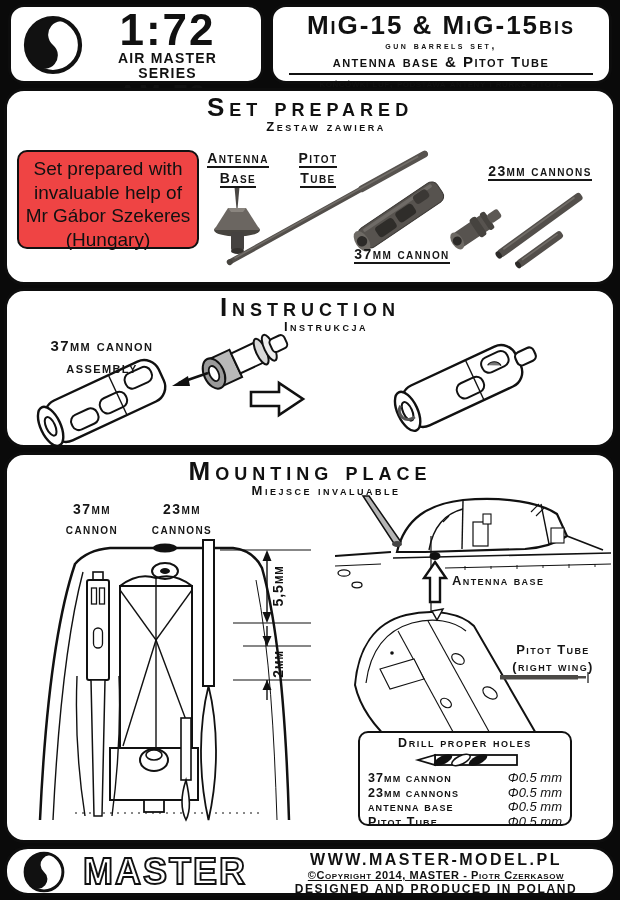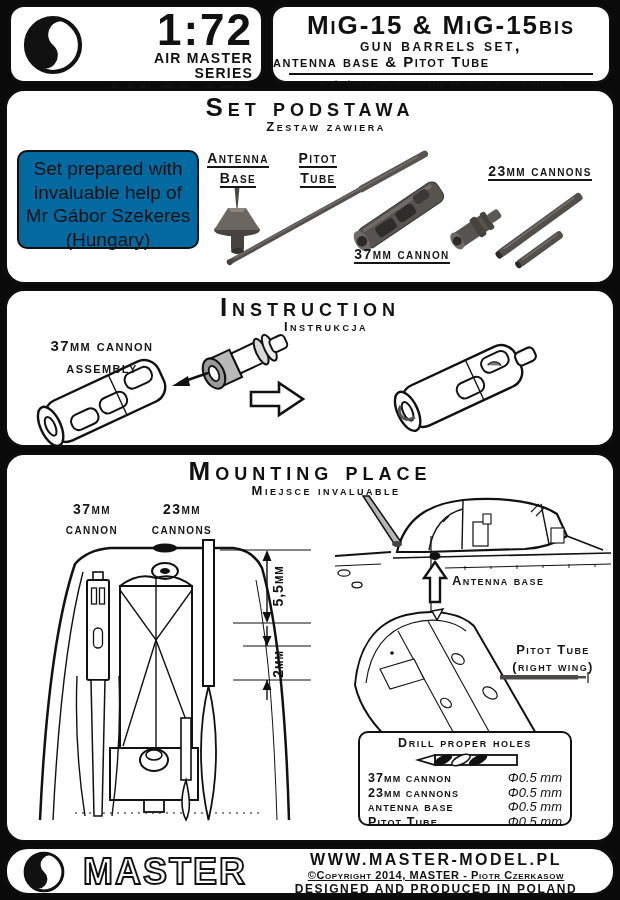--- a/index.html
+++ b/index.html
@@ -6,34 +6,34 @@
   body{
     width:620px;height:900px;position:relative;background:#0a0a0a;
     font-family:"Liberation Sans",sans-serif;color:#111;overflow:hidden;
   }
   .abs{position:absolute;}
   .panel{position:absolute;background:#ffffff;border:3px solid #0d0d0d;border-radius:20px;box-sizing:border-box;}
   .sec-title{font-weight:bold;font-size:26px;letter-spacing:5px;font-variant:small-caps;text-align:center;line-height:1.0;}
   .sec-sub{font-weight:bold;font-size:13px;letter-spacing:2.5px;font-variant:small-caps;text-align:center;line-height:1.1;padding-left:32px;}
   .plabel{font-weight:bold;font-size:14px;letter-spacing:1.4px;font-variant:small-caps;text-align:center;line-height:1.45;color:#161616;}
   .plabel .u{border-bottom:2px solid #161616;display:inline-block;line-height:1.15;}
-  .credit-box{border:2.5px solid #111;border-radius:10px;background:#0369a1;box-sizing:border-box;
+  .credit-box{border:2.5px solid #111;border-radius:10px;background:#ef4444;box-sizing:border-box;
     font-size:19px;line-height:23.5px;text-align:center;padding-top:5px;}
   .drill-box{border:2.5px solid #111;border-radius:10px;background:#fff;box-sizing:border-box;padding:3px 8px 4px 8px;}
   .drill-title{font-weight:bold;font-size:12.5px;letter-spacing:1.6px;font-variant:small-caps;text-align:center;}
   .drill-row{display:flex;justify-content:space-between;align-items:baseline;line-height:14.5px;}
   .drill-part{font-weight:bold;font-size:12.5px;letter-spacing:1.1px;font-variant:small-caps;}
   .drill-dia{font-family:Liberation Sans, sans-serif;font-style:italic;font-size:13px;}
-  .hdr-left-text{position:absolute;left:84px;right:8px;top:2px;text-align:right;}
+  .hdr-left-text{position:absolute;left:84px;right:21px;top:2px;text-align:center;}
   .scale-num{font-size:44px;font-weight:bold;letter-spacing:2px;line-height:42px;}
   .series{font-size:14px;font-weight:bold;letter-spacing:1.2px;line-height:15px;}
   .code{font-size:26px;font-weight:bold;letter-spacing:2px;line-height:26px;}
   .mig-title{font-size:26px;font-weight:bold;letter-spacing:2px;font-variant:small-caps;line-height:27px;text-align:center;}
-  .mig-sub1{font-size:17px;font-weight:bold;letter-spacing:2.5px;font-variant:small-caps;line-height:14px;text-align:center;}
-  .mig-sub2{font-size:15px;font-weight:bold;letter-spacing:1.5px;font-variant:small-caps;line-height:17px;}
+  .mig-sub1{font-size:10px;font-weight:bold;letter-spacing:2.5px;font-variant:small-caps;line-height:14px;text-align:center;}
+  .mig-sub2{font-size:15px;font-weight:bold;letter-spacing:1.5px;font-variant:small-caps;line-height:17px;text-align:center;}
   .hdr-divider{border-top:2px solid #111;margin:3px 16px 2px 16px;}
   .mig-polish{font-size:11.5px;font-weight:bold;letter-spacing:0.5px;font-variant:small-caps;line-height:13px;text-align:center;}
   .foot-url{font-size:16px;font-weight:bold;letter-spacing:2.5px;text-align:center;line-height:18px;}
   .foot-copy{font-size:11px;font-weight:bold;letter-spacing:0.6px;font-variant:small-caps;text-align:center;line-height:13px;text-decoration:underline;}
   .foot-origin{font-size:12px;font-weight:bold;letter-spacing:1.6px;text-align:center;line-height:14px;}
   svg{display:block;}
   svg text{font-family:"Liberation Sans",sans-serif;}
 </style>
 </head>
 <body>
@@ -105,21 +105,21 @@
       <rect x="-44" y="-2.8" width="88" height="1.8" fill="#7d7974" opacity="0.7"></rect>
       <ellipse cx="-51" cy="0" rx="2.6" ry="4" fill="#2c2a28"></ellipse>
     </g>
     <g transform="translate(533,158) rotate(-36)">
       <rect x="-27" y="-4" width="54" height="8" rx="3" fill="#534f4b"></rect>
       <rect x="-21" y="-2.6" width="44" height="1.7" fill="#7d7974" opacity="0.7"></rect>
       <ellipse cx="-27" cy="0" rx="2.5" ry="3.8" fill="#2c2a28"></ellipse>
     </g>
   </svg>
 
-  <div class="abs sec-title" style="left:0;right:0;top:3px;">Set podstawa</div>
+  <div class="abs sec-title" style="left:0;right:0;top:3px;">Set prepared</div>
   <div class="abs sec-sub" style="left:0;right:0;top:29px;">Zestaw zawiera</div>
 
   <div class="abs credit-box" style="left:10px;top:59px;width:182px;height:99px;">
     <div>Set prepared with</div>
     <div>invaluable help of</div>
     <div>Mr Gábor Szekeres</div>
     <div>(Hungary)</div>
   </div>
 
   <div class="abs plabel" style="left:195px;top:57px;width:72px;">

